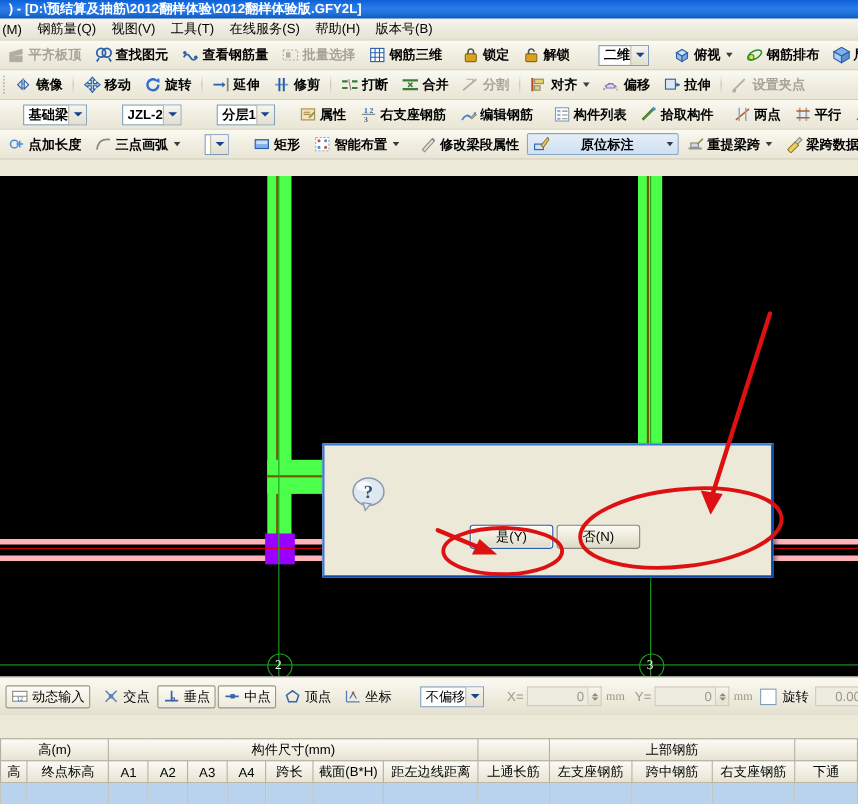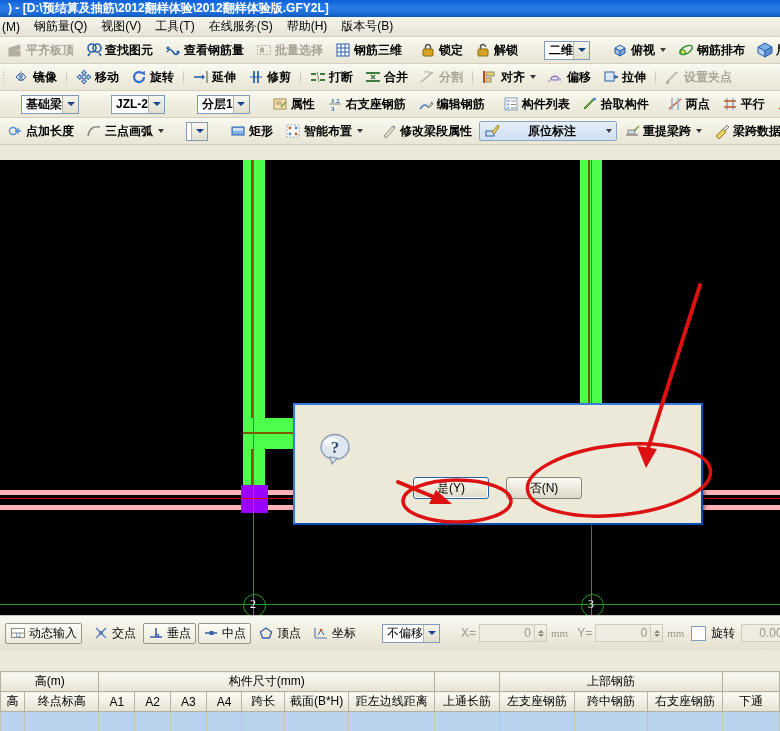--- a/index.html
+++ b/index.html
@@ -123,21 +123,21 @@
   .dlg-body{position:relative;height:99px;}
   .dlg-msg{position:absolute;left:70px;top:37px;font-size:12.5px;color:#000;white-space:nowrap;}
   .qicon{position:absolute;left:24px;top:28px;width:34px;height:34px;}
   .dlgbtn{
     position:absolute;top:72px;height:22px;width:76px;
     background:linear-gradient(to bottom,#fbfaf5,#ece9d8 55%,#dedacb);
     border:1px solid #8b8778;border-radius:3px;
     font-size:12px;color:#000;display:flex;align-items:center;justify-content:center;
     box-sizing:border-box;
   }
-  .dlgbtn.def{border:1px solid #2b5fa8;box-shadow:inset 0 0 0 1px #fff;}
+  .dlgbtn.def{border:1px solid #2b5fa8;box-shadow:inset 0 0 0 1px #fff;margin-left:14px;}
 
   
   .ink{position:absolute;pointer-events:none;}
 
   
   .statusbar{
     position:absolute;left:0;top:615px;width:780px;height:34px;
     background:linear-gradient(to bottom,#faf9f2,#eeebdd 60%,#e3e0d0);
     border-top:1px solid #c9c5b4;
     display:flex;align-items:center;white-space:nowrap;overflow:hidden;

